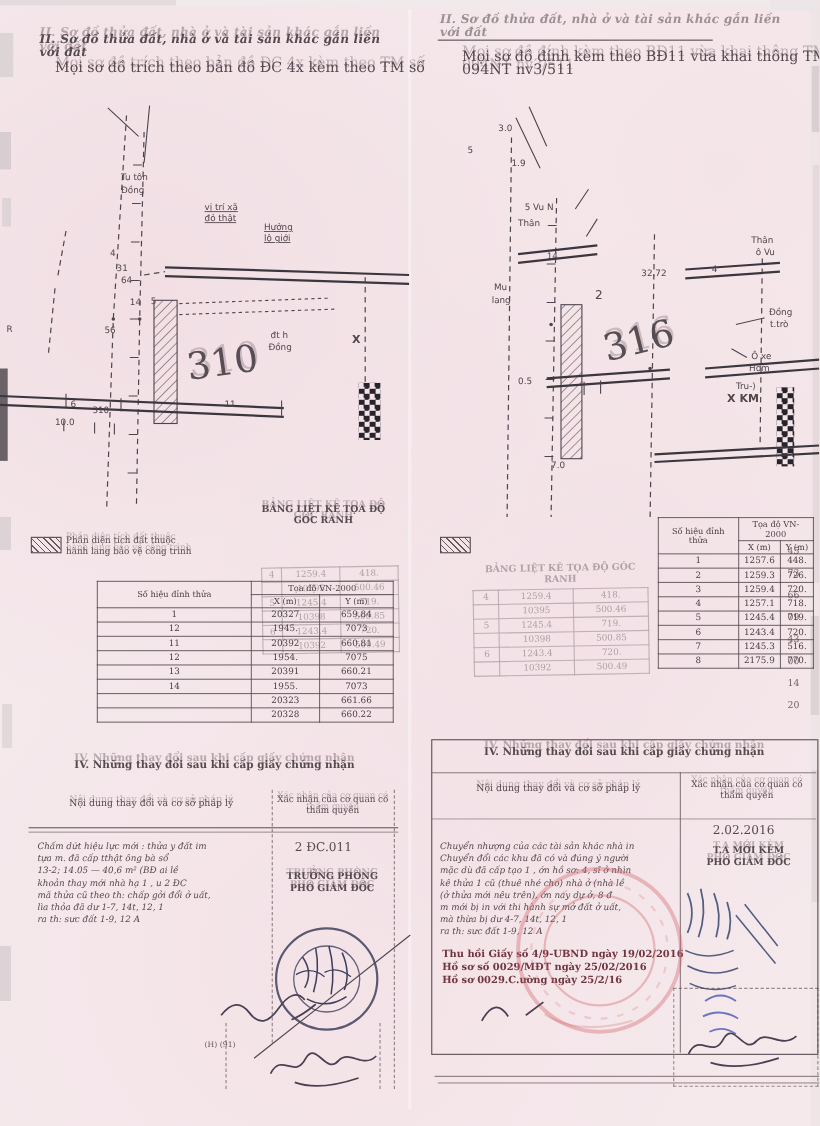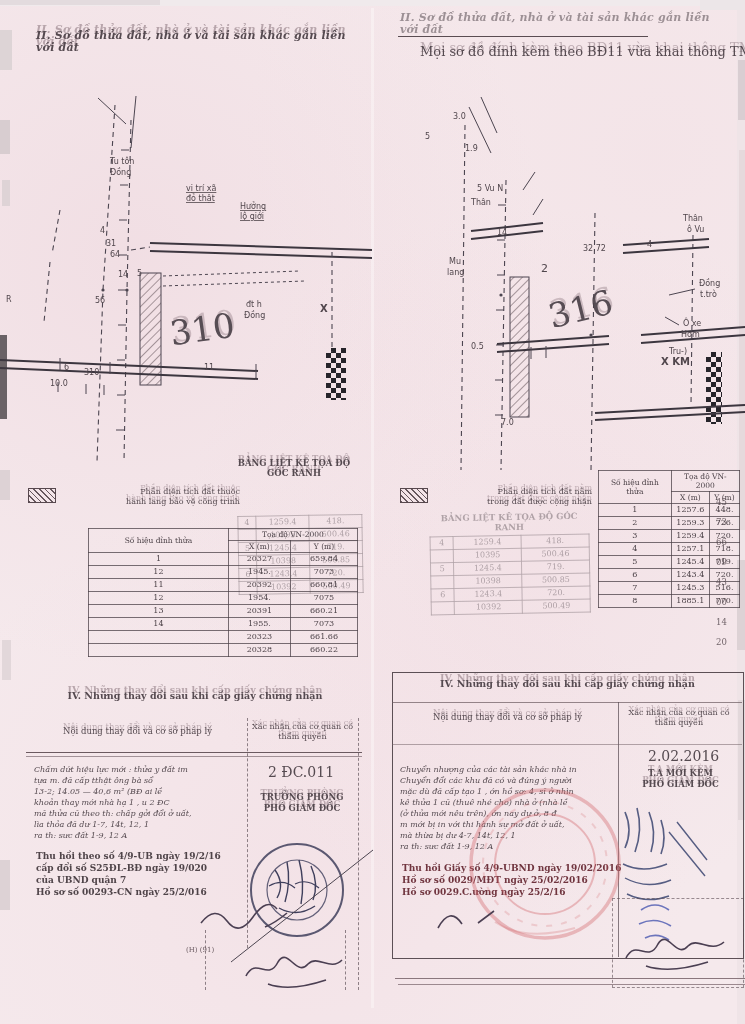--- a/index.html
+++ b/index.html
@@ -12,36 +12,36 @@
       #f5e9ec;
     font-family:"DejaVu Serif", serif; color:#554a50;}
   .abs{position:absolute;}
   .dd{text-shadow:0 -6px 0 rgba(99,76,86,.42);}
   .dd3{text-shadow:0 -4px 0 rgba(99,76,86,.38);}
   .faint{opacity:.55;}
   .title{font-weight:bold;font-size:11px;line-height:12px;letter-spacing:.2px;font-style:italic;}
   .note{font-size:13px;line-height:12px;}
   .ln{white-space:nowrap;}
   .small{font-size:8px;line-height:11px;font-style:italic;}
-  .legend{font-size:8px;line-height:10px;text-align:right;}
+  .legend{font-size:8px;line-height:10px;}
   .swatch{width:26px;height:13px;border:1px solid #57484e;
     background:repeating-linear-gradient(45deg, rgba(87,72,78,.9) 0 1px, transparent 1px 4px);}
   .tabtitle{font-size:8.5px;font-weight:bold;text-align:center;line-height:10px;}
   .ctab{border-collapse:collapse;font-size:8px;line-height:10px;color:#4c4248;font-family:"DejaVu Serif",serif;}
   .ctab th,.ctab td{border:1px solid rgba(76,66,72,.75);padding:1px 3px;text-align:center;font-weight:normal;}
   .ctab thead th{font-size:7.5px;line-height:9px;}
   .ghost{opacity:.42;transform:rotate(-1deg);}
   .chk{background:repeating-conic-gradient(#26242a 0% 25%, transparent 0% 50%) 0 0/10px 10px;}
   .vdash{border-left:1px dashed rgba(86,72,80,.65);width:0;}
   .hline{height:0;border-top:1.2px solid #6b5a60;}
   .boxed{border:1.3px solid #5c4f55;}
   .emph{font-weight:bold;font-size:9px;line-height:12px;color:#4f4449;}
   .emphr{font-weight:bold;font-size:9px;line-height:12px;color:#70353f;}
   .appr{font-size:8.5px;line-height:11px;text-align:center;font-weight:bold;}
-  .date{font-size:14px;}
+  .date{font-size:11px;}
   .sigbox{border:1px dashed rgba(90,75,82,.6);}
   .foot{font-size:7px;color:#6a5b61;}
   .gnum{font-size:8.5px;line-height:20px;color:rgba(80,68,74,.8);}
   
   .dash{stroke:#4c4550;stroke-width:1.1;fill:none;stroke-dasharray:5 4;}
   .dashf{stroke:#4c4550;stroke-width:1;fill:none;stroke-dasharray:3 3;}
   .thin{stroke:#4c4550;stroke-width:1;fill:none;}
   .road{stroke:#3c363f;stroke-width:2;fill:none;}
   .mlab{font-size:8px;fill:#50464c;font-family:"DejaVu Sans",sans-serif;}
   .mlab.b{font-weight:bold;font-size:10px;}
@@ -74,20 +74,21 @@
   <div class="abs" style="left:739px;top:150px;width:6px;height:380px;background:#e6d9dc;"></div>
   <div class="abs" style="left:737px;top:560px;width:8px;height:90px;background:#ddd2d5;"></div>
   <div class="abs" style="left:738px;top:700px;width:7px;height:120px;background:#e3d8db;"></div>
   <div class="abs" style="left:700px;top:0;width:45px;height:10px;background:#ece6e8;"></div>
   <div class="abs" style="left:371px;top:8px;width:3px;height:1000px;background:rgba(255,255,255,.35);"></div>
   <div class="abs chk" style="left:326px;top:348px;width:20px;height:52px;"></div>
   <div class="abs chk" style="left:706px;top:352px;width:16px;height:72px;"></div>
 
   <div class="abs title dd" style="left:36px;top:30px;width:330px;">II. Sơ đồ thửa đất, nhà ở và tài sản khác gắn liền với đất</div>
   <div class="abs note dd3" style="left:50px;top:56px;width:305px;">
+      <div class="ln">Mọi sơ đồ trích theo bản đồ ĐC 4x kèm theo TM số</div>
     </div>
 
   <svg class="abs" style="left:0;top:90px;" width="372" height="372">
     <defs>
       <pattern id="hpatL" patternUnits="userSpaceOnUse" width="6" height="6" patternTransform="rotate(45)">
         <line x1="0" y1="0" x2="0" y2="6" stroke="#57484e" stroke-width="1"></line>
       </pattern>
     </defs>
     <path class="thin" d="M98,8 L126,34 M136,6 L131,58"></path>
     <path class="dash" d="M115,15 L103,200 L97,372"></path>
@@ -242,26 +243,20 @@
 
   <div class="abs small" style="left:34px;top:764px;width:208px;">
       <div class="ln">Chấm dứt hiệu lực mới : thửa y đất im</div>
       <div class="ln">tựa m. đã cấp tthật ông bà sổ</div>
       <div class="ln">13-2; 14.05 — 40,6 m² (BĐ ai lề</div>
       <div class="ln">khoản thay mới nhà hạ 1 ,  u 2 ĐC</div>
       <div class="ln">mã thửa cũ theo th: chấp gởi đổi ở uất,</div>
       <div class="ln">lìa thỏa đã dư 1-7, 14t, 12, 1</div>
       <div class="ln">ra th: sưc đất 1-9, 12 A</div>
     </div>
-  <div class="abs emph" style="left:36px;top:850px;width:210px;">
-      <div class="ln">Thu hồi theo số 4/9-UB ngày 19/2/16</div>
-      <div class="ln">cấp đổi số S25ĐL-BĐ ngày 19/020</div>
-      <div class="ln">của UBND quận 7</div>
-      <div class="ln">Hồ sơ số 00293-CN ngày 25/2/016</div>
-    </div>
 
   <div class="abs date" style="left:268px;top:764px;">2 ĐC.011</div>
   <div class="abs appr dd3" style="left:252px;top:792px;width:100px;">
       <div class="ln">TRƯỞNG PHÒNG</div>
       <div class="ln">PHÓ GIÁM ĐỐC</div>
     </div>
 
   <svg class="abs" style="left:225px;top:820px;" width="150" height="150">
     <circle cx="72" cy="70" r="46" class="scrib" stroke-width="2" opacity=".85"></circle>
     <circle cx="72" cy="70" r="30" class="scrib" stroke-width="1.2" opacity=".8"></circle>
@@ -274,20 +269,21 @@
   </svg>
   <svg class="abs" style="left:238px;top:938px;" width="120" height="52">
     <path class="sig" d="M8,38 C18,18 30,44 40,24 C50,8 58,40 70,26 C80,16 92,34 104,22 M30,46 q22,8 58,-4"></path>
   </svg>
   <div class="abs foot" style="left:186px;top:946px;">(H) (91)</div>
 
   <div class="abs title faint" style="left:400px;top:12px;width:330px;">II. Sơ đồ thửa đất, nhà ở và tài sản khác gắn liền với đất</div>
   <div class="abs" style="left:398px;top:36px;width:250px;height:0;border-top:1.2px solid #5a4c52;"></div>
   <div class="abs note dd3" style="left:420px;top:46px;width:310px;">
       <div class="ln">Mọi sơ đồ đính kèm theo BĐ11 vừa khai thông TM số</div>
+      <div class="ln">094NT nv3/511</div>
     </div>
 
   <svg class="abs" style="left:373px;top:95px;" width="372" height="375">
     <defs>
       <pattern id="hpatR" patternUnits="userSpaceOnUse" width="6" height="6" patternTransform="rotate(45)">
         <line x1="0" y1="0" x2="0" y2="6" stroke="#57484e" stroke-width="1"></line>
       </pattern>
     </defs>
     <path class="thin" d="M96,12 L118,58 M108,2 L124,38"></path>
     <path class="dash" d="M92,30 L88,375"></path>
@@ -331,24 +327,20 @@
         <text x="310" y="231" class="mlab ">Ô xe</text>
         <text x="308" y="242" class="mlab ">Hơm</text>
         <text x="296" y="259" class="mlab ">Tru-)</text>
         <text x="288" y="270" class="mlab b">X KM</text>
         <text x="98" y="254" class="mlab ">0.5</text>
         <text x="128" y="330" class="mlab ">7.0</text>
       </g>
   </svg>
 
   <div class="abs swatch" style="left:400px;top:488px;"></div>
-  <div class="abs legend dd3" style="left:432px;top:487px;width:160px;">
-      <div class="ln">Phần diện tích đất nằm</div>
-      <div class="ln">trong đất được cộng nhận</div>
-    </div>
 
   <table class="ctab abs" style="left:598px;top:470px;width:142px;">
     <thead>
       <tr>
         <th rowspan="2">Số hiệu đỉnh thửa</th>
         <th colspan="2">Tọa độ VN-2000</th>
       </tr>
       <tr>
         <th>X (m)</th>
         <th>Y (m)</th>
@@ -385,21 +377,21 @@
           <td>1243.4</td>
           <td>720.</td>
         </tr>
         <tr>
           <td>7</td>
           <td>1245.3</td>
           <td>516.</td>
         </tr>
         <tr>
           <td>8</td>
-          <td>1885.1</td>
+          <td>2175.9</td>
           <td>770.</td>
         </tr>
       </tbody>
   </table>
 
   <div class="abs gnum" style="left:716px;top:492px;">
       <div class="ln">45</div>
       <div class="ln">73</div>
       <div class="ln">66</div>
       <div class="ln">09</div>

